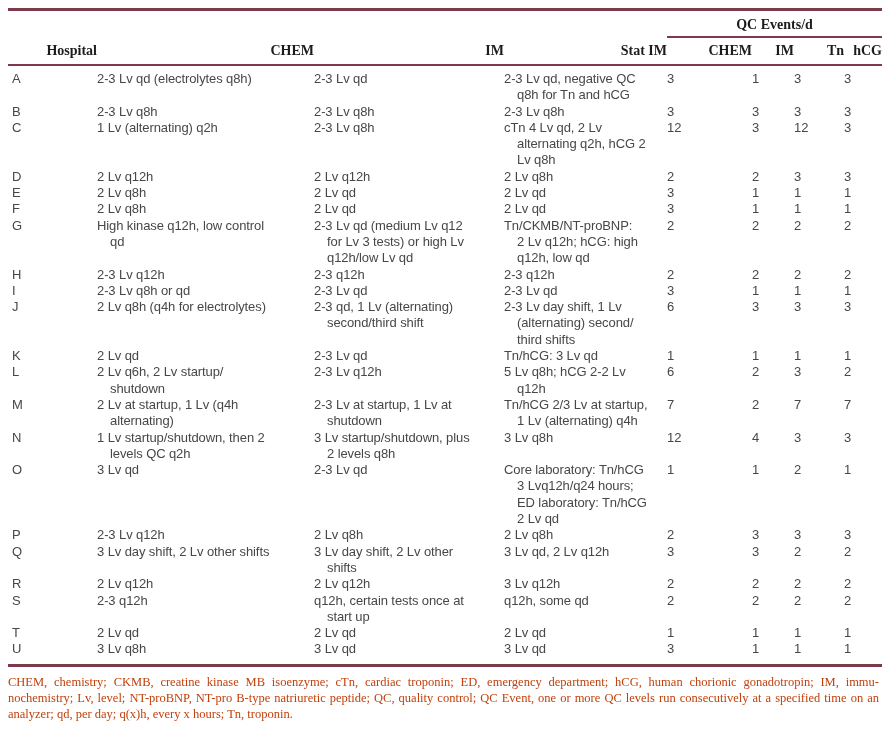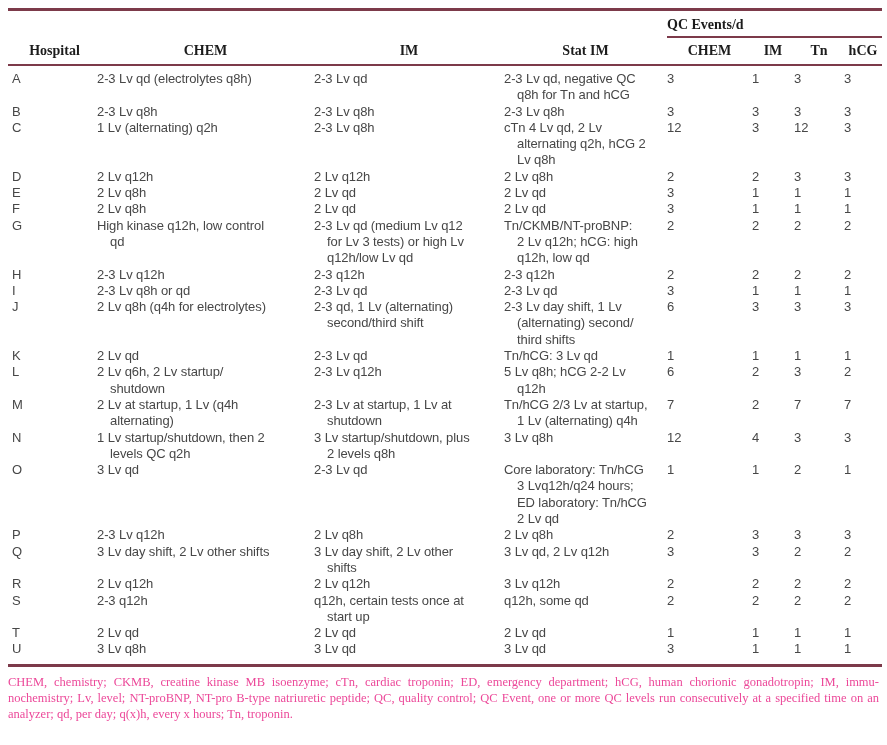--- a/index.html
+++ b/index.html
@@ -27,26 +27,26 @@
   col.c-q1   { width: 85px; }
   col.c-q2   { width: 42px; }
   col.c-q3   { width: 50px; }
   col.c-q4   { width: 38px; }
 
   thead th {
     font-family: "Liberation Serif", serif;
     font-weight: bold;
     font-size: 14px;
     color: #1c1c1c;
-    text-align: center;
+    text-align: right;
     vertical-align: bottom;
     padding: 0;
   }
   th.spanner {
-    text-align: left;
+    text-align: center;
     border-bottom: 2px solid #7c3a4a;
     padding: 6px 0 3px 0;
   }
   tr.colheads th {
     border-bottom: 2px solid #7c3a4a;
     padding: 5px 0 5px 0;
   }
   tr.colheads th.h-hosp { padding-left: 4px; }
 
   tbody td {
@@ -65,21 +65,21 @@
     padding-left: 13px;
     text-indent: -13px;
     white-space: pre-line;
   }
   .footnote {
     margin: 7px 6px 0 8px;
     width: 871px;
     font-family: "Liberation Serif", serif;
     font-size: 12.5px;
     line-height: 16px;
-    color: #ec4899;
+    color: #c2410c;
   }
   .footnote .just { text-align: justify; text-align-last: justify; }
 </style>
 </head>
 <body>
 
 <div class="table-zone">
   <table class="qc-table">
     <colgroup>
       <col class="c-hosp">

